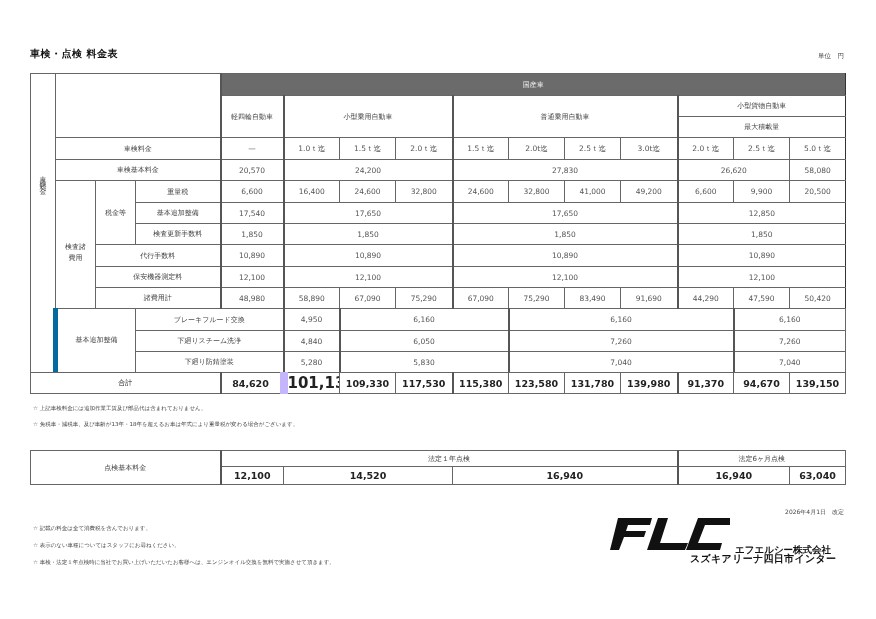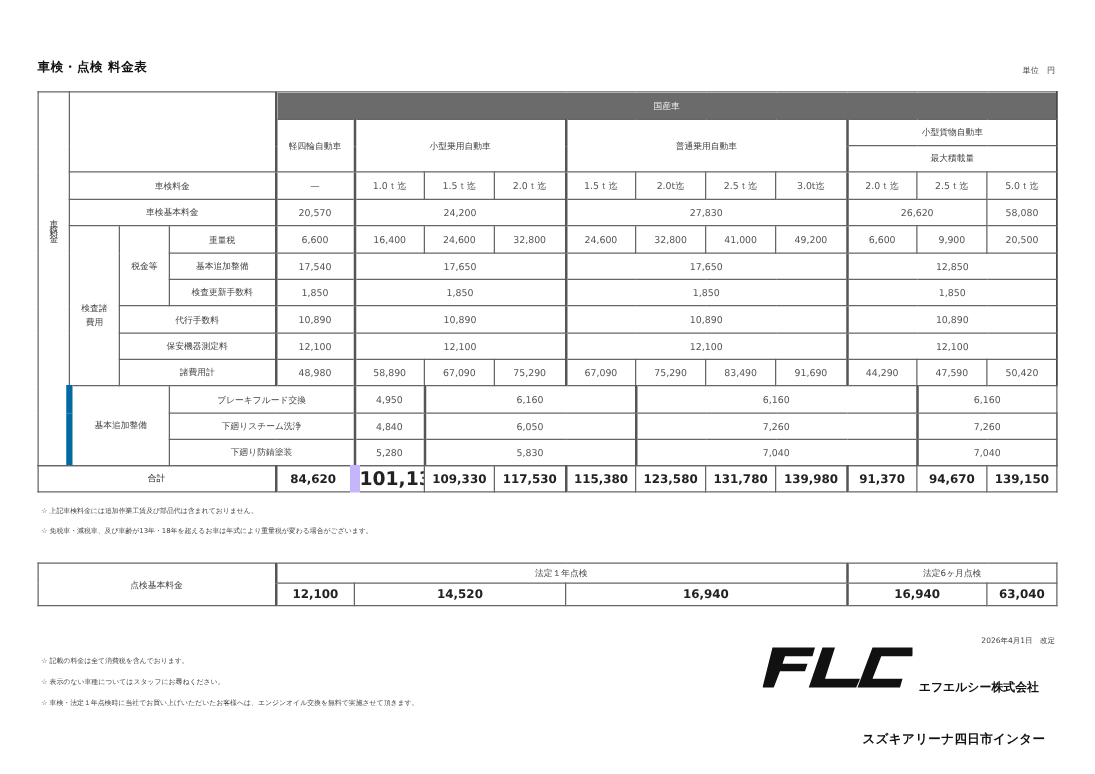--- a/index.html
+++ b/index.html
@@ -16,21 +16,21 @@
   #main td.num { font-size:7.5px; color:#555; }
   #main td.vert { white-space:normal; line-height:11px; }
   #main td.wrap { white-space:normal; line-height:11px; }
   .notes { position:absolute; left:33px; font-size:5.5px; color:#444; }
   #insp { left:30px; top:450px; width:815px; border:1.5px solid #333; }
   #insp td.bignum { font-size:9.5px; font-weight:bold; color:#222; }
   #insp td.thick-l { border-left:2px solid #555; }
   .revised { position:absolute; right:32px; top:508px; font-size:6px; color:#444; }
   .logo { position:absolute; left:610px; top:516px; width:120px; height:36px; }
   .company { position:absolute; left:735px; top:544px; font-size:9.5px; font-weight:bold; color:#111; }
-  .store { position:absolute; left:690px; top:584px; font-size:10px; font-weight:bold; color:#111; letter-spacing:0.3px; }
+  .store { position:absolute; left:690px; top:552px; font-size:10px; font-weight:bold; color:#111; letter-spacing:0.3px; }
 </style>
 </head>
 <body>
 
 <div class="title">車検・点検 料金表</div>
 <div class="unit">単位　円</div>
 
 <table class="grid" id="main">
   <colgroup>
     <col style="width:25px">

